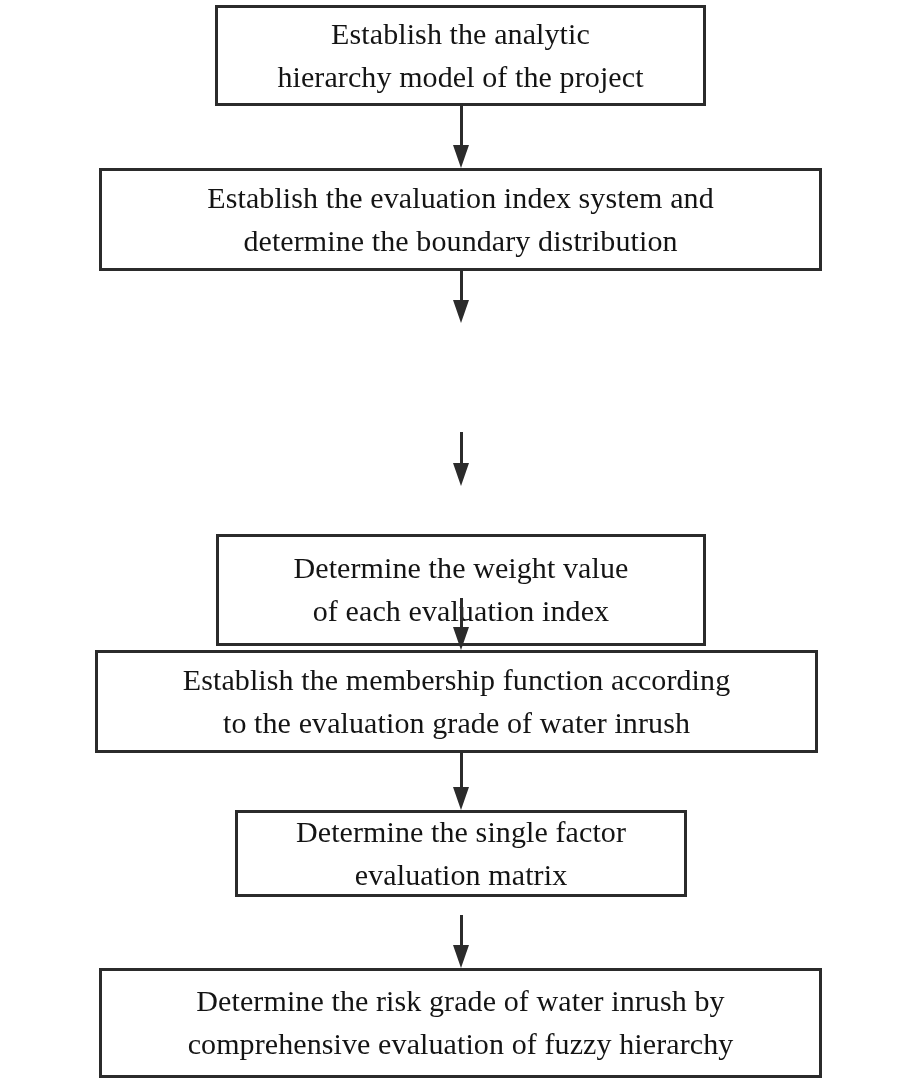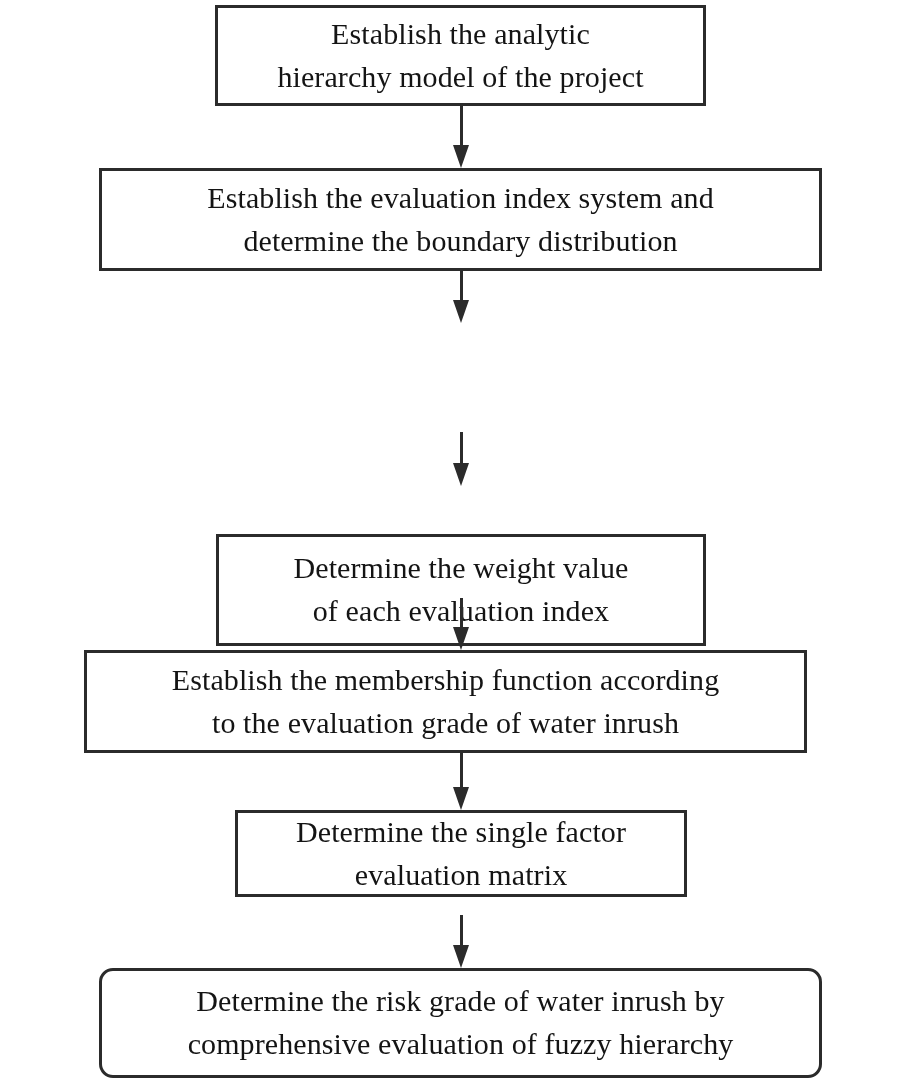--- a/index.html
+++ b/index.html
@@ -105,38 +105,38 @@
   <div class="node" style="left:216px; top:486px; width:490px; height:112px;margin-top:48px;">
     <span class="node-label">Determine the weight value
 of each evaluation index</span>
   </div>
 
   <div class="connector" style="left:441px; top:598px; width:40px; height:52px;">
     <div class="stem" style="height:29px;"></div>
     <div class="head"></div>
   </div>
 
-  <div class="node" style="left:84px; top:650px; width:723px; height:103px;">
+  <div class="node" style="left:95px; top:650px; width:723px; height:103px;">
     <span class="node-label">Establish the membership function according
 to the evaluation grade of water inrush</span>
   </div>
 
   <div class="connector" style="left:441px; top:753px; width:40px; height:57px;">
     <div class="stem" style="height:34px;"></div>
     <div class="head"></div>
   </div>
 
   <div class="node" style="left:235px; top:810px; width:452px; height:87px;">
     <span class="node-label">Determine the single factor
 evaluation matrix</span>
   </div>
 
   <div class="connector" style="left:441px; top:915px; width:40px; height:53px;">
     <div class="stem" style="height:30px;"></div>
     <div class="head"></div>
   </div>
 
-  <div class="node" style="left:99px; top:968px; width:723px; height:110px;border-radius:14px;">
+  <div class="node" style="left:99px; top:968px; width:723px; height:110px;">
     <span class="node-label">Determine the risk grade of water inrush by
 comprehensive evaluation of fuzzy hierarchy</span>
   </div>
 
 </div>
 
 </body></html>

